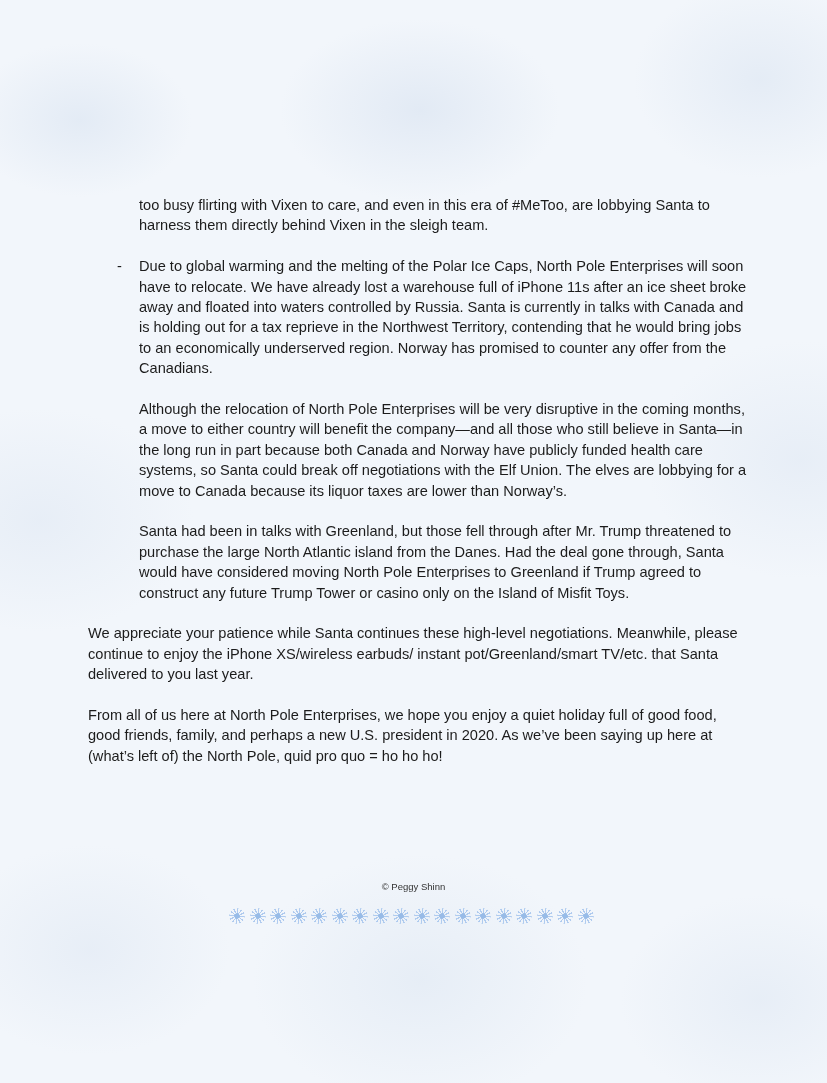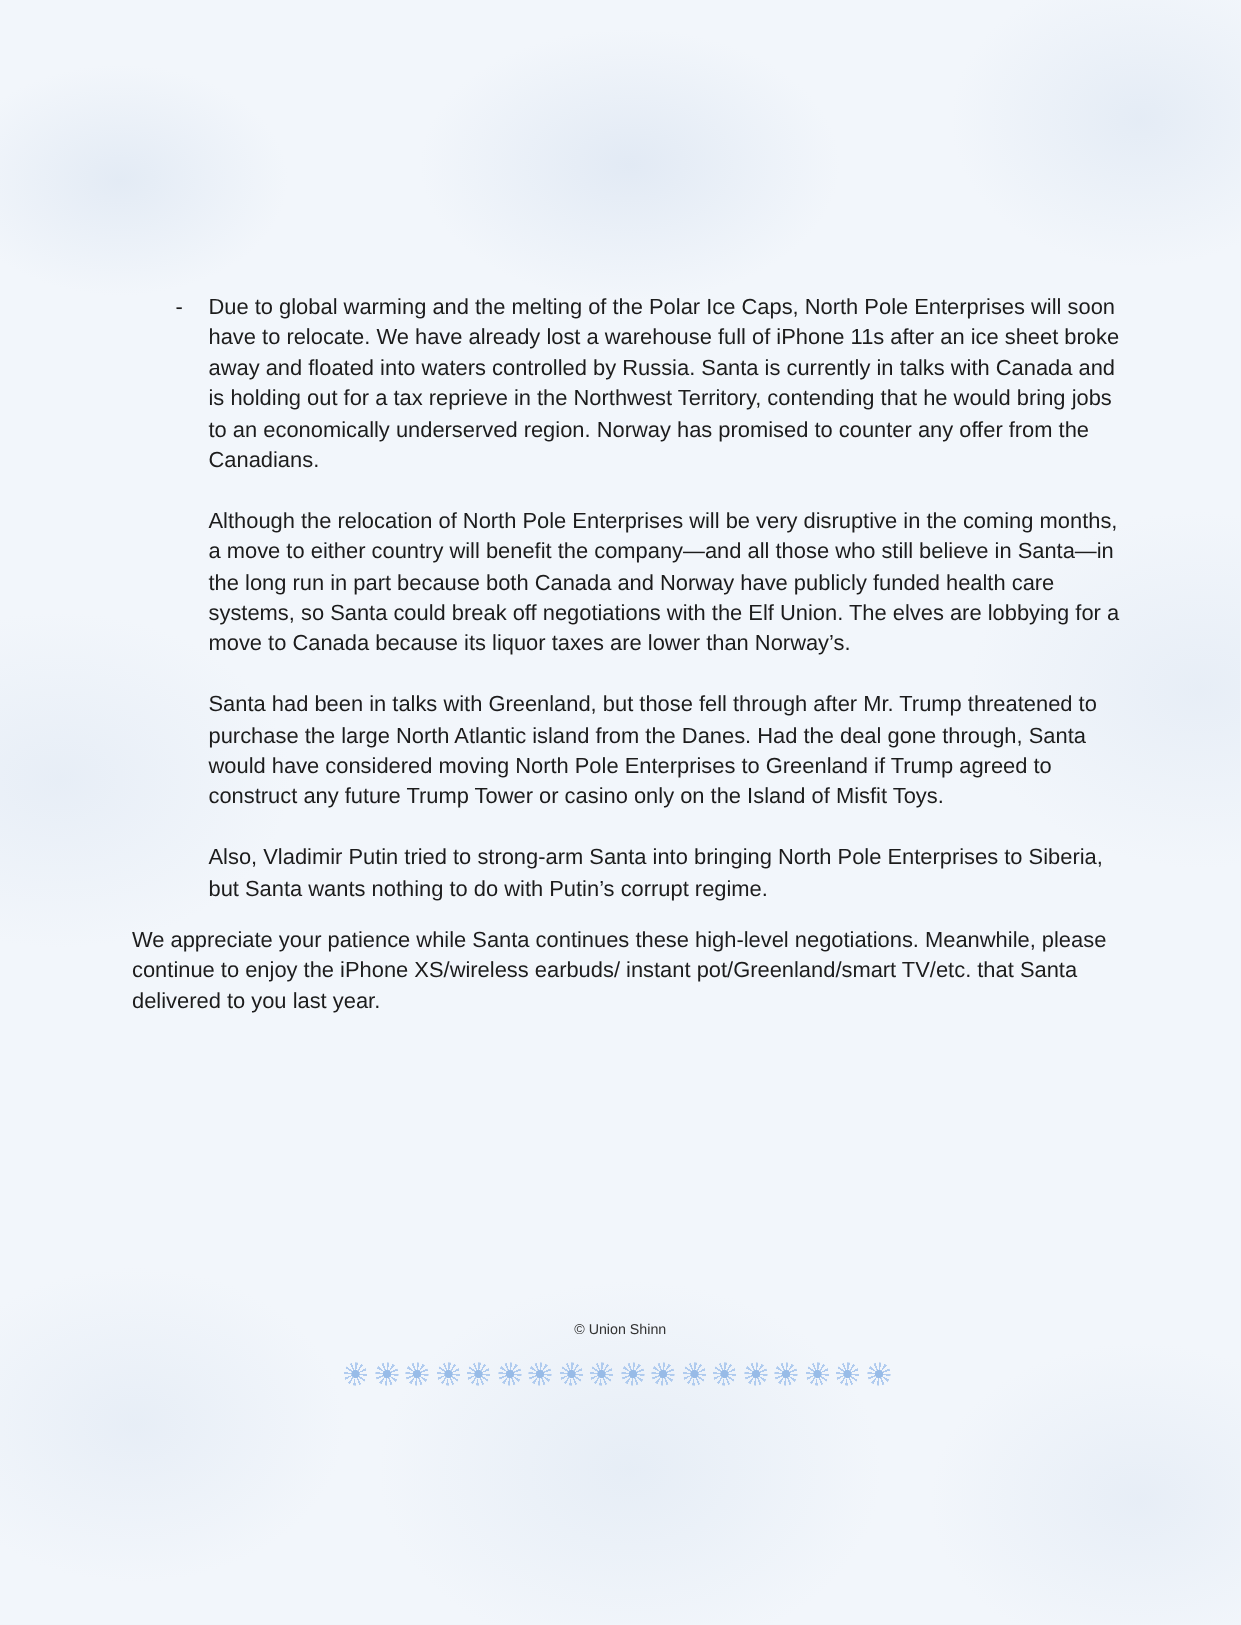--- a/index.html
+++ b/index.html
@@ -47,34 +47,35 @@
             mask: radial-gradient(circle, #000 0 7.5px, transparent 8px);
     opacity:0.9;
   }
 </style>
 </head>
 <body>
 
 <div class="paper-bg"></div>
 
 <div class="page">
+  <p class="para indent">too busy flirting with Vixen to care, and even in this era of #MeToo, are lobbying Santa to harness them directly behind Vixen in the sleigh team.</p>
 
   <div class="para bullet">
     <span class="dash">-</span>
     <span>Due to global warming and the melting of the Polar Ice Caps, North Pole Enterprises will soon have to relocate. We have already lost a warehouse full of iPhone 11s after an ice sheet broke away and floated into waters controlled by Russia. Santa is currently in talks with Canada and is holding out for a tax reprieve in the Northwest Territory, contending that he would bring jobs to an economically underserved region. Norway has promised to counter any offer from the Canadians.</span>
   </div>
 
   <p class="para indent">Although the relocation of North Pole Enterprises will be very disruptive in the coming months, a move to either country will benefit the company—and all those who still believe in Santa—in the long run in part because both Canada and Norway have publicly funded health care systems, so Santa could break off negotiations with the Elf Union. The elves are lobbying for a move to Canada because its liquor taxes are lower than Norway’s.</p>
   <p class="para indent">Santa had been in talks with Greenland, but those fell through after Mr. Trump threatened to purchase the large North Atlantic island from the Danes. Had the deal gone through, Santa would have considered moving North Pole Enterprises to Greenland if Trump agreed to construct any future Trump Tower or casino only on the Island of Misfit Toys.</p>
-  <p class="para indent" style="margin-bottom:14px;">Also, Vladimir Putin tried to strong-arm Santa into bringing North Pole Enterprises to Siberia, but Santa wants nothing to do with Putin’s corrupt regime.</p>
 
   <p class="para">We appreciate your patience while Santa continues these high-level negotiations. Meanwhile, please continue to enjoy the iPhone XS/wireless earbuds/ instant pot/Greenland/smart TV/etc. that Santa delivered to you last year.</p>
+  <p class="para">From all of us here at North Pole Enterprises, we hope you enjoy a quiet holiday full of good food, good friends, family, and perhaps a new U.S. president in 2020. As we’ve been saying up here at (what’s left of) the North Pole, quid pro quo = ho ho ho!</p>
 </div>
 
-<div class="copyright">© Union Shinn</div>
+<div class="copyright">© Peggy Shinn</div>
 
 <div class="flakes">
   <span class="flake"></span>
   <span class="flake"></span>
   <span class="flake"></span>
   <span class="flake"></span>
   <span class="flake"></span>
   <span class="flake"></span>
   <span class="flake"></span>
   <span class="flake"></span>

